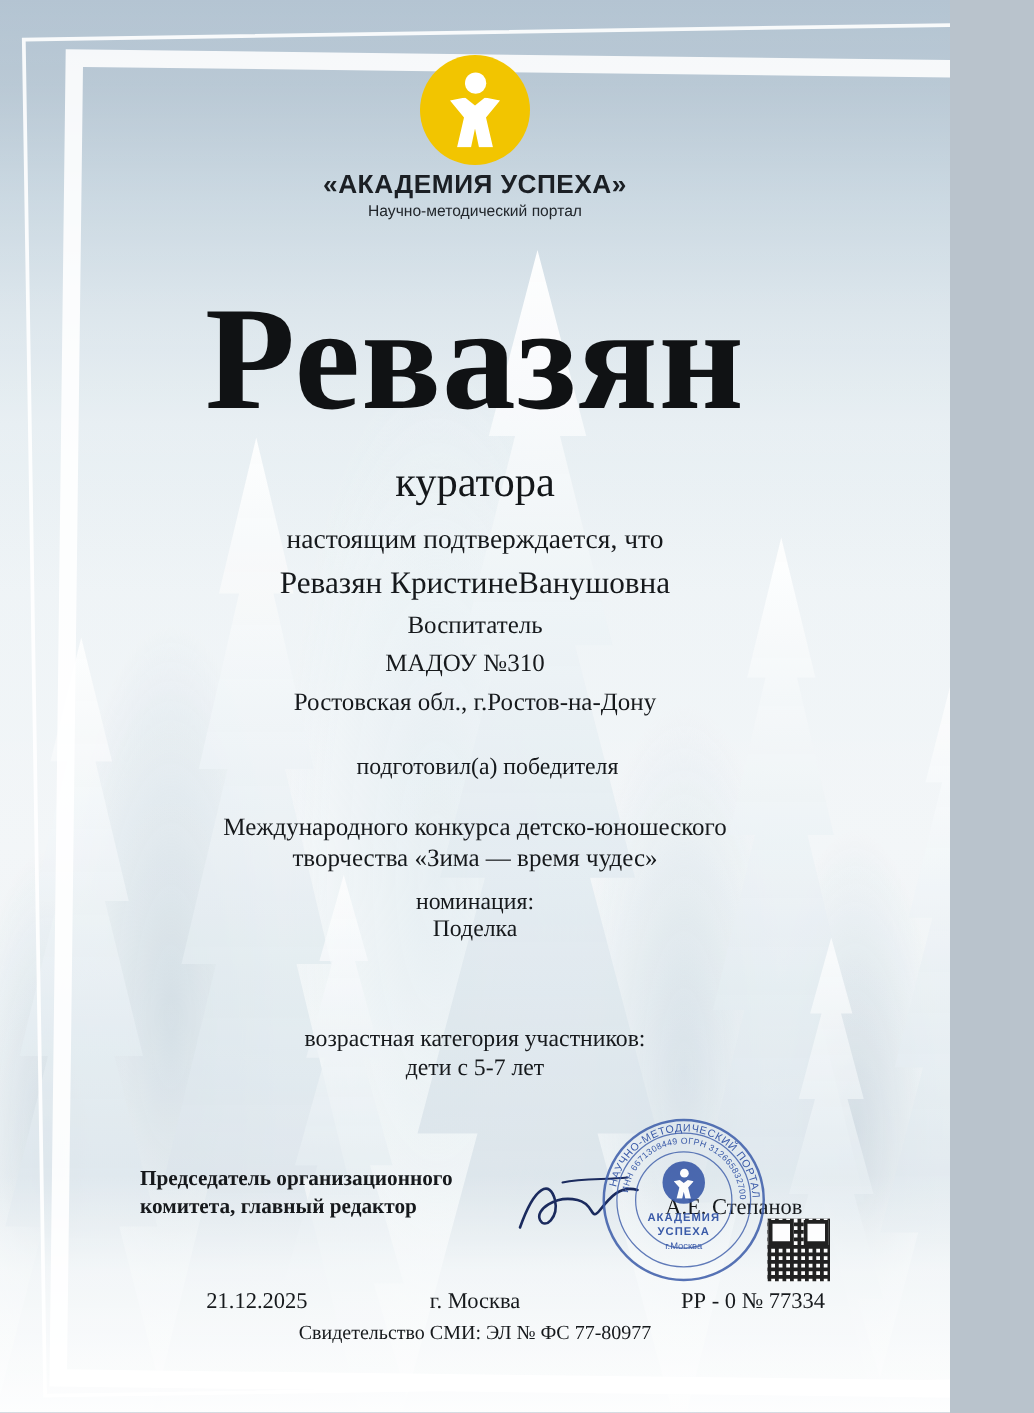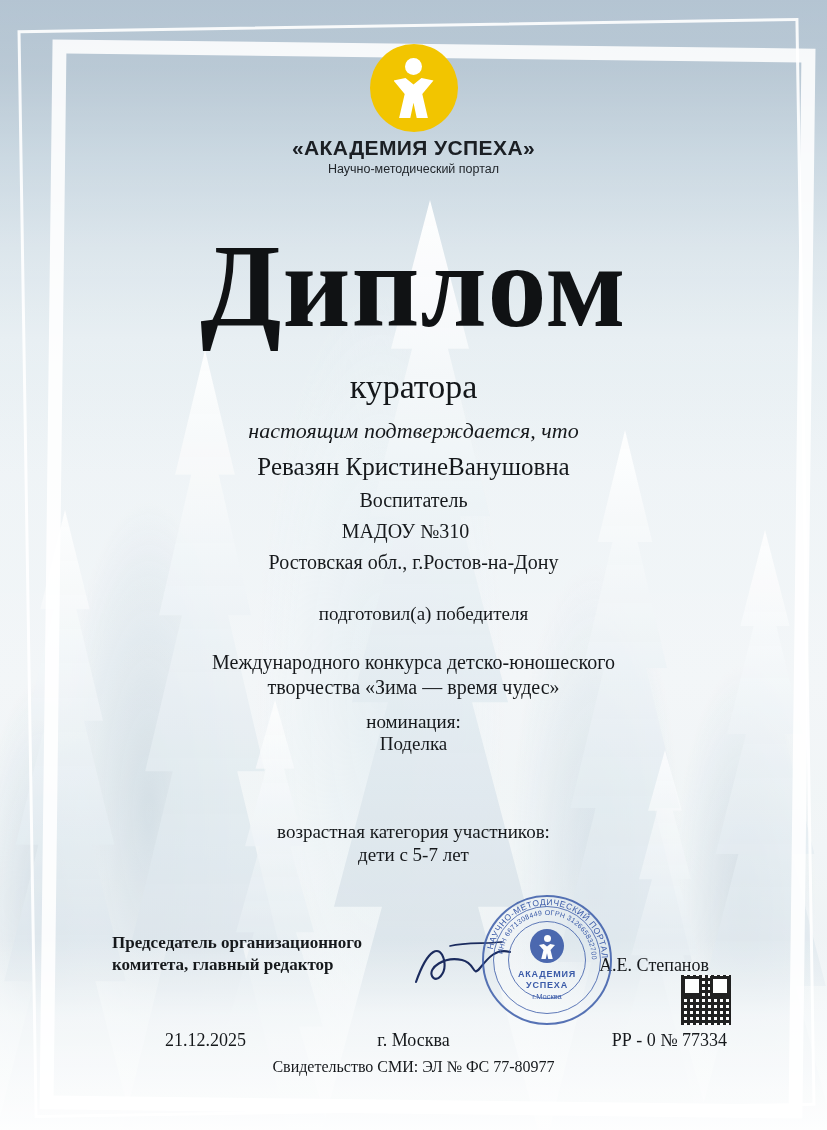--- a/index.html
+++ b/index.html
@@ -9,21 +9,21 @@
   }
   body {
     width: 827px;
     height: 1130px;
     overflow: hidden;
     font-family: "Liberation Serif", serif;
   }
 
   .page {
     position: relative;
-    width: 827px;
+    width: 760px;
     height: 1130px;
     overflow: hidden;
   }
 
   
   .bg {
     position: absolute;
     inset: 0;
     background:
       
@@ -152,21 +152,20 @@
     position: absolute;
     top: 368px; left: 0; right: 0;
     font-size: 34px;
     color: #14171a;
   }
 
   .line-confirm {
     position: absolute;
     top: 418px; left: 0; right: 0;
     font-size: 22px;
-    font-style: italic;
   }
   .recipient {
     position: absolute;
     top: 453px; left: 0; right: 0;
     font-size: 25px;
   }
   .role {
     position: absolute;
     top: 489px; left: 0; right: 0;
     font-size: 20px;
@@ -364,21 +363,21 @@
 
     <div class="logo-block">
       <div class="logo-mark">
         <span class="person-head"></span>
         <span class="person-body"></span>
       </div>
       <div class="logo-title">«АКАДЕМИЯ УСПЕХА»</div>
       <div class="logo-sub">Научно-методический портал</div>
     </div>
 
-    <div class="main-title">Диплом</div>
+    <div class="main-title">Ревазян</div>
     <div class="subtitle">куратора</div>
 
     <div class="line-confirm">настоящим подтверждается, что</div>
     <div class="recipient">Ревазян КристинеВанушовна</div>
     <div class="role">Воспитатель</div>
     <div class="org">МАДОУ №310</div>
     <div class="region">Ростовская обл., г.Ростов-на-Дону</div>
 
     <div class="prepared">подготовил(а) победителя</div>
 

